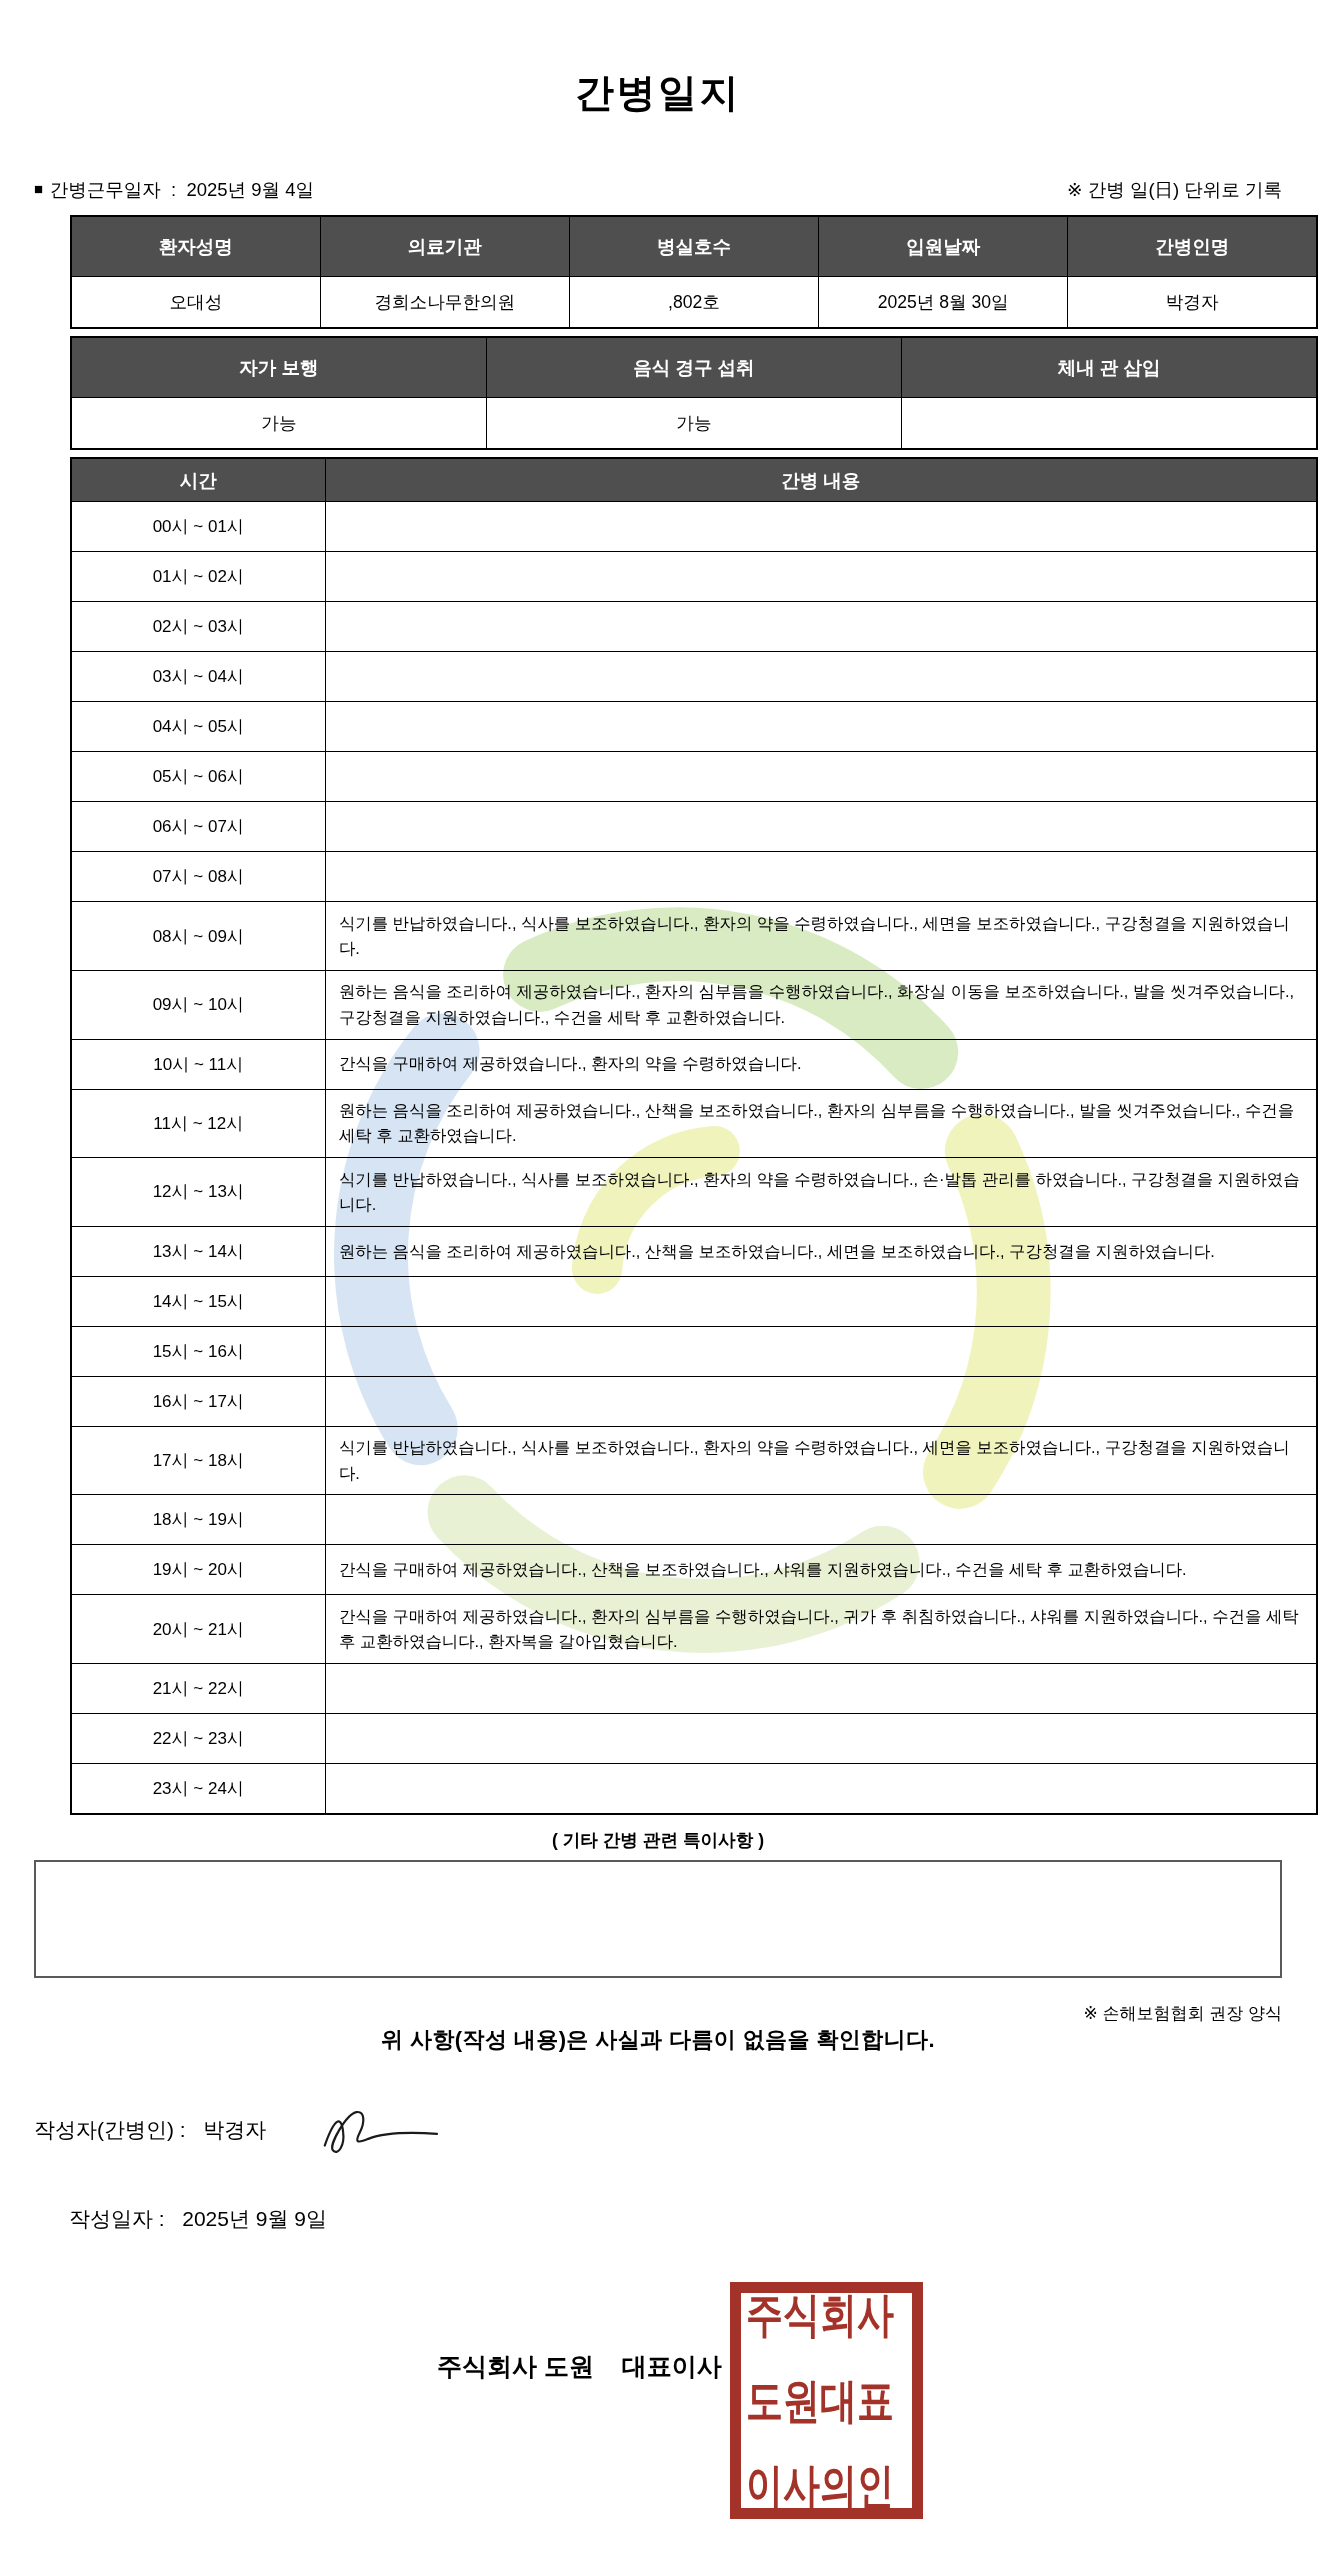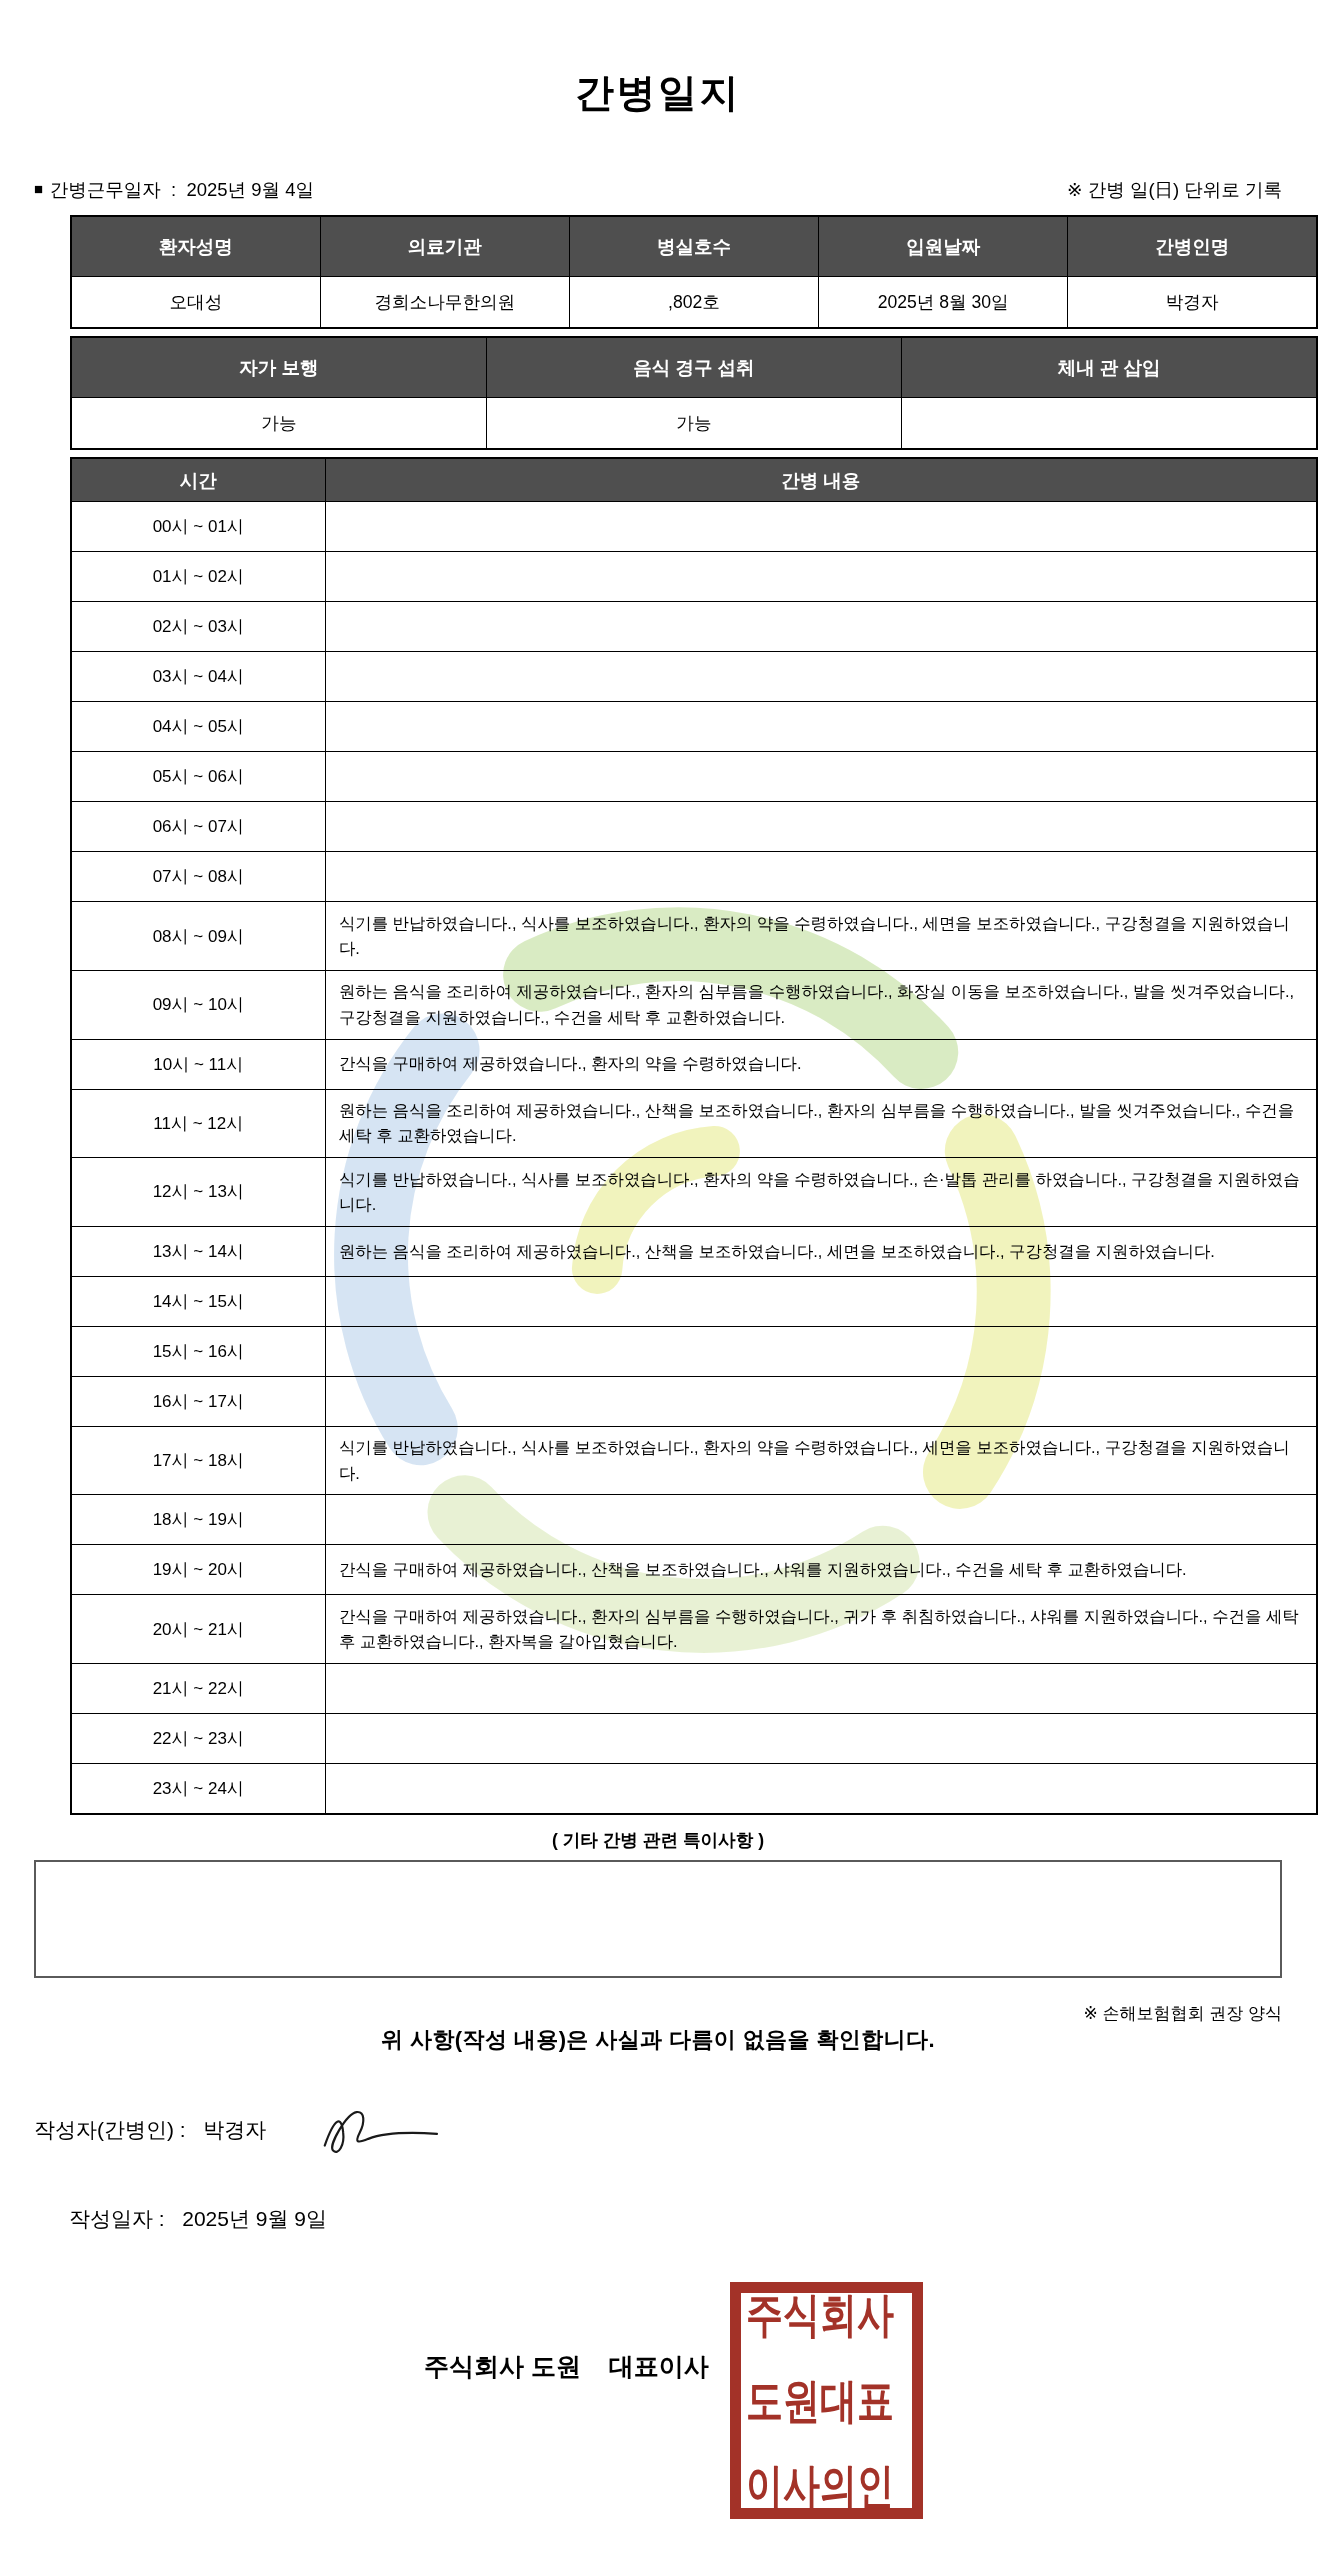--- a/index.html
+++ b/index.html
@@ -110,21 +110,21 @@
     margin-top:22px;
     white-space:pre;
   }
   .seal-block{
     position:relative;
     height:210px;
     margin-top:17px;
   }
   .company-line{
     position:absolute;
-    left:390px;
+    left:403px;
     top:76px;
     font-size:25px;
     font-weight:bold;
     white-space:pre;
   }
   .stamp{
     position:absolute;
     left:696px;
     top:0;
     width:193px;

